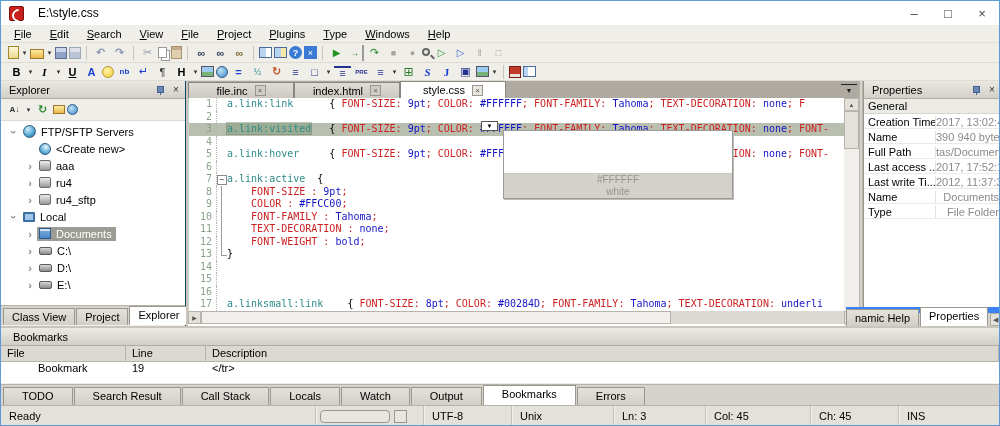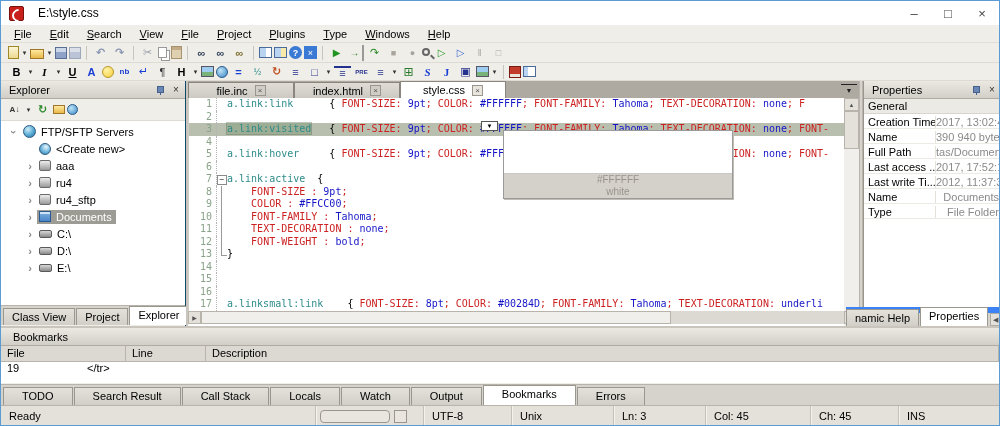--- a/index.html
+++ b/index.html
@@ -329,20 +329,27 @@
               <span>ru4</span>
             </span>
           </div>
           <div class="tree-row lvl1">
             <span class="chev ">›</span>
             <span class="tree-sel">
               <span class="ticon t-server"></span>
               <span>ru4_sftp</span>
             </span>
           </div>
+          <div class="tree-row lvl0">
+            <span class="chev open">›</span>
+            <span class="tree-sel">
+              <span class="ticon t-monitor"></span>
+              <span>Local</span>
+            </span>
+          </div>
           <div class="tree-row lvl1">
             <span class="chev ">›</span>
             <span class="tree-sel selected">
               <span class="ticon t-docs"></span>
               <span>Documents</span>
             </span>
           </div>
           <div class="tree-row lvl1">
             <span class="chev ">›</span>
             <span class="tree-sel">
@@ -497,20 +504,21 @@
     <div class="bm-header">
       <span>Bookmarks</span>
     </div>
     <div class="bm-cols">
       <span class="bm-col c-file">File</span>
       <span class="bm-col c-line">Line</span>
       <span class="bm-col c-desc">Description</span>
     </div>
     <div class="bm-rows">
       <div class="bm-row">
+        <span class="bm-cell c-file">Bookmark</span>
         <span class="bm-cell c-line">19</span>
         <span class="bm-cell c-desc">&lt;/tr&gt;</span>
       </div>
     </div>
   </div>
 
   <div class="bottomtabs" id="btabs">
       <div class="btab"><span>TODO</span></div>
       <div class="btab"><span>Search Result</span></div>
       <div class="btab"><span>Call Stack</span></div>

